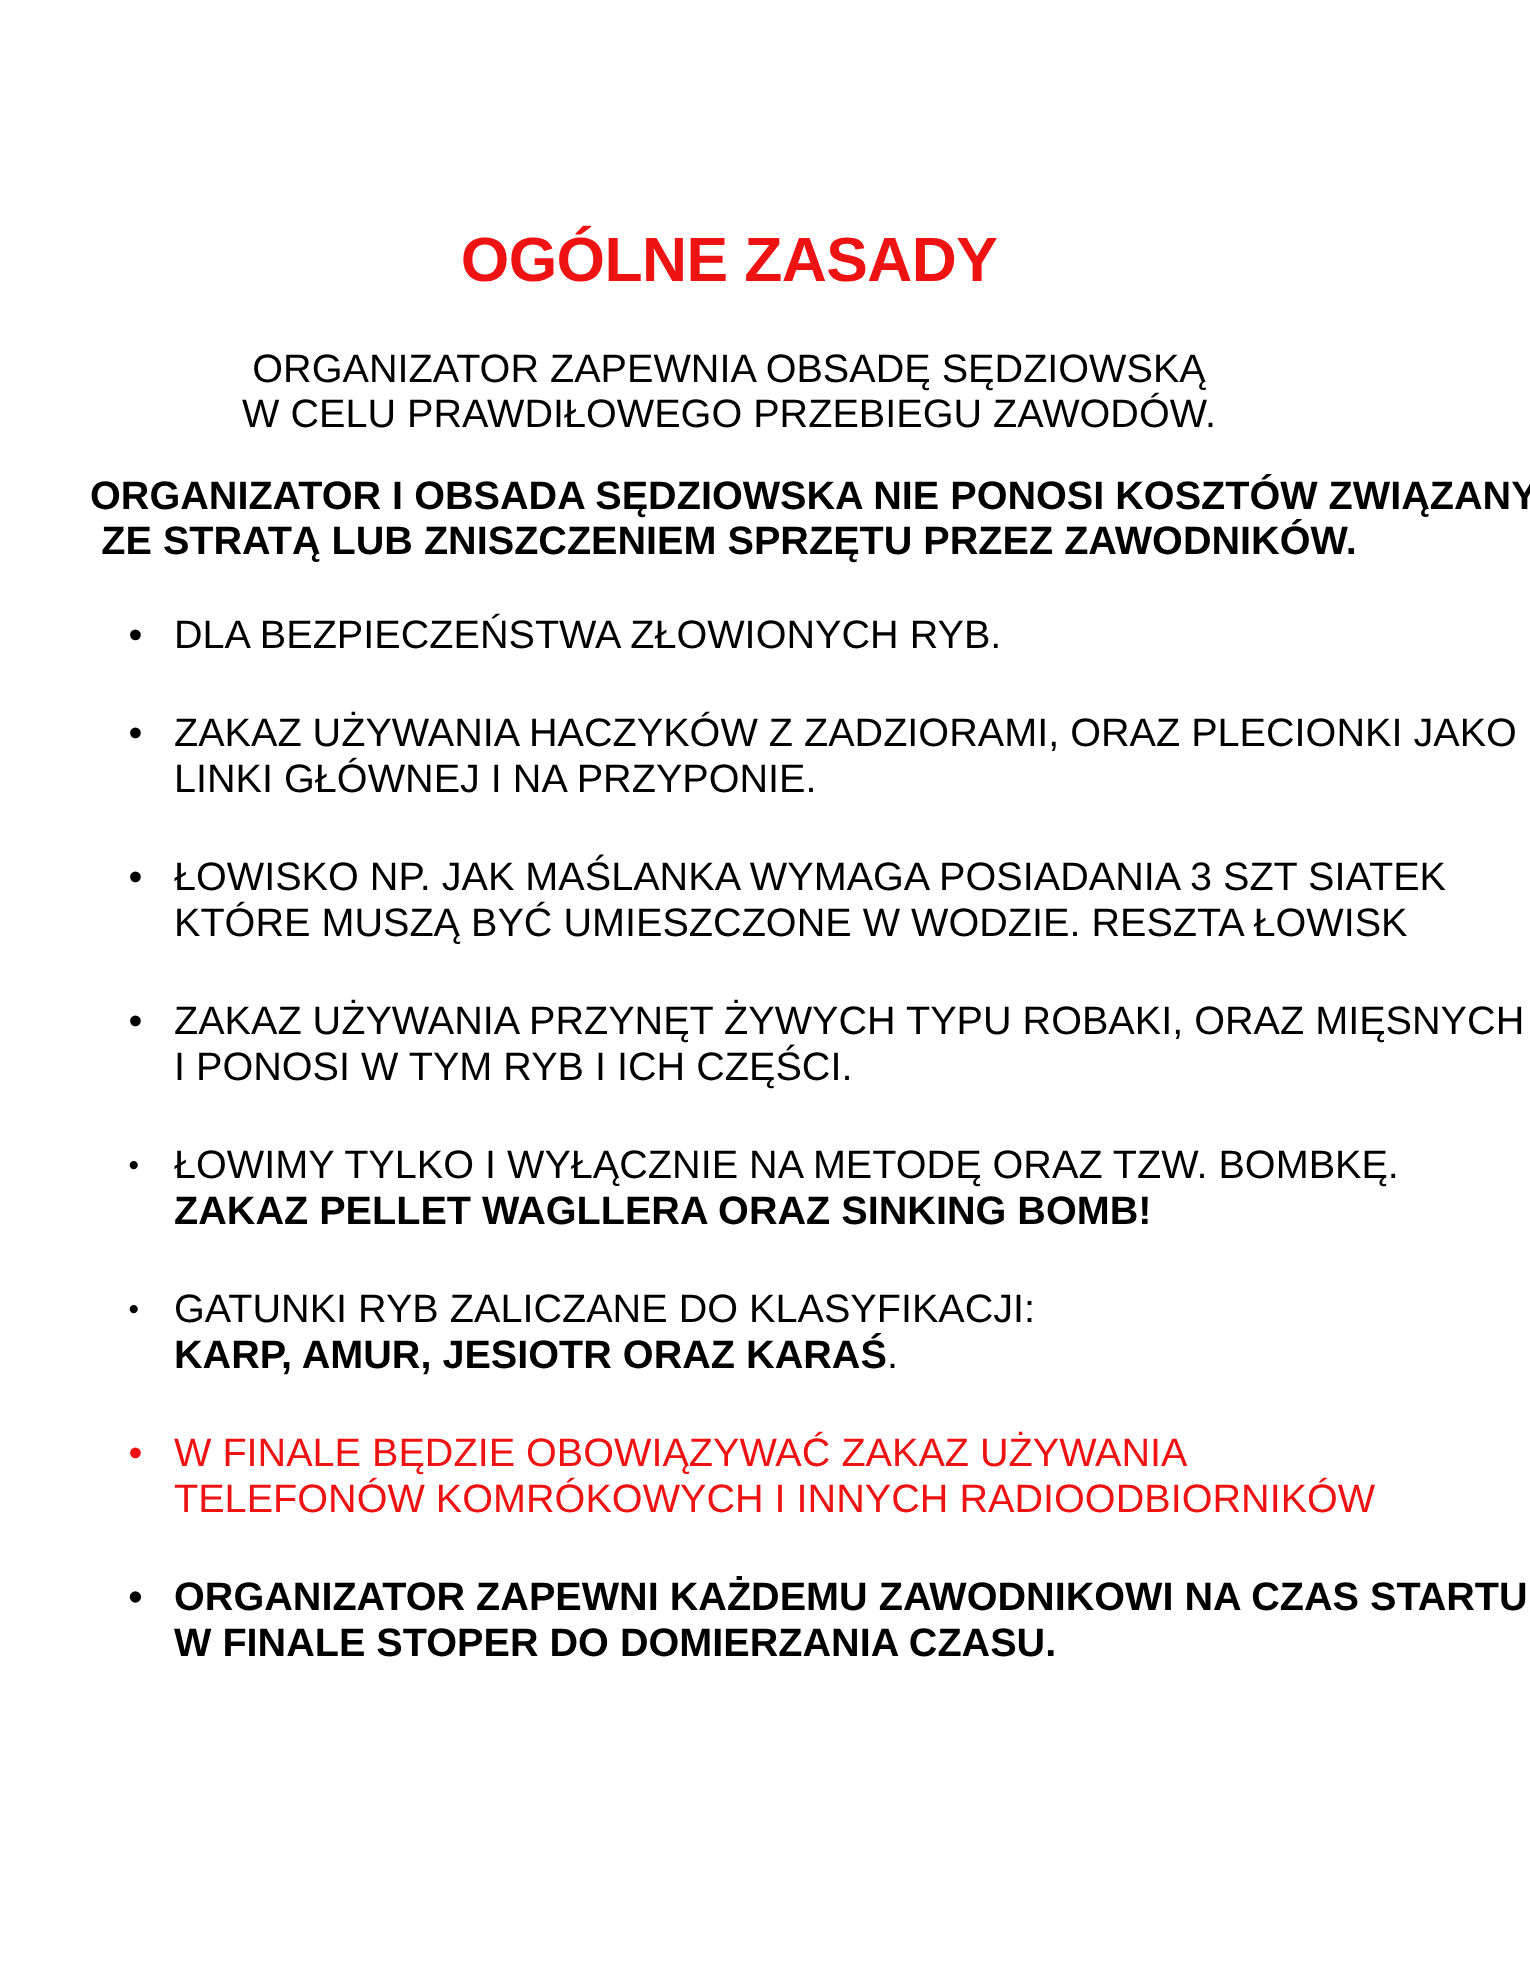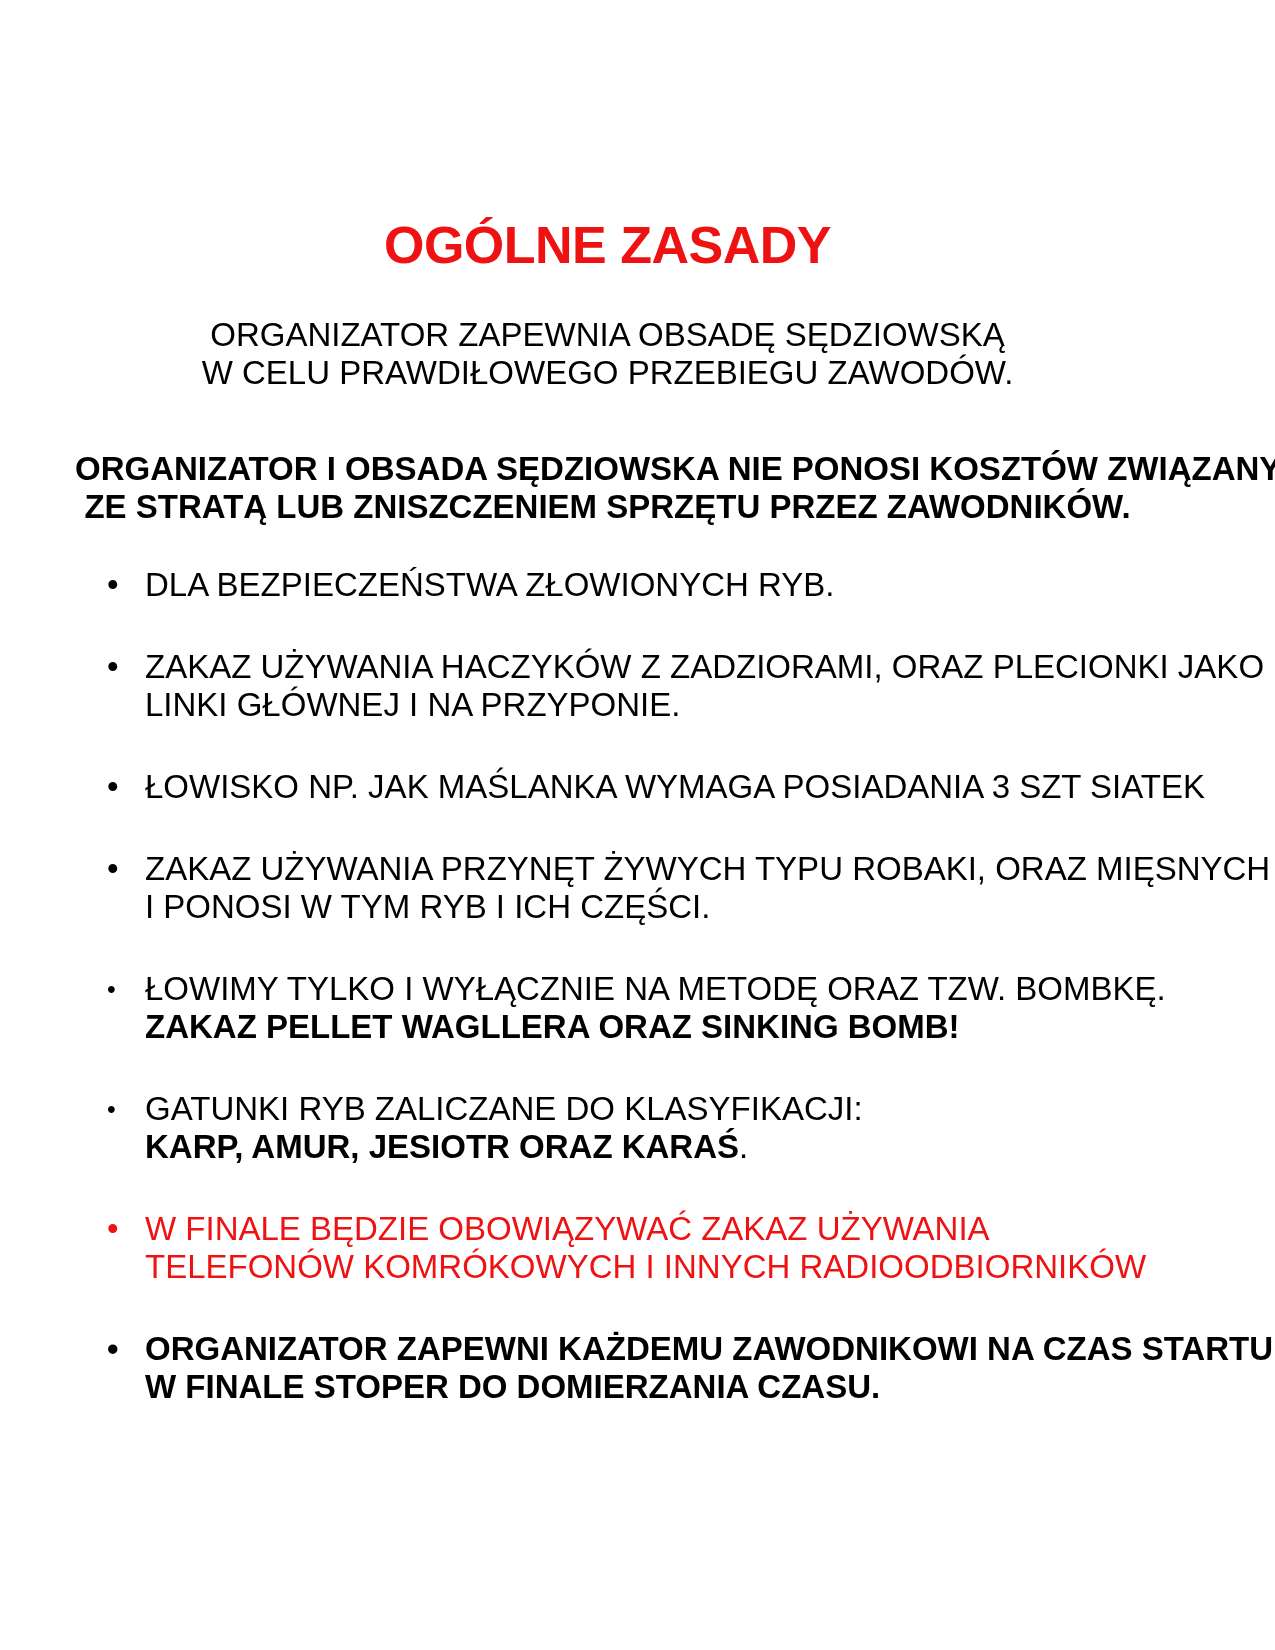--- a/index.html
+++ b/index.html
@@ -25,29 +25,28 @@
   }
   .doc-title {
     font-size: 52px;
     line-height: 62px;
     font-weight: bold;
     letter-spacing: -0.5px;
     color: var(--red);
     text-align: center;
     margin-bottom: 40px;
     white-space: nowrap;
-    margin-top: 28px;
   }
   .para {
     font-size: 33px;
     line-height: 38px;
     text-align: center;
   }
   .para .line { white-space: nowrap; }
-  .intro { margin-bottom: 58px; }
+  .intro { margin-bottom: 30px; }
   .disclaimer { font-weight: bold; margin-bottom: 40px; }
   ul.rules {
     list-style: none;
     font-size: 33px;
     line-height: 38px;
   }
   ul.rules li {
     position: relative;
     padding-left: 70px;
     margin-bottom: 44px;
@@ -94,20 +93,21 @@
         <span class="bullet">•</span>
         <div>
           <div class="line"><span>ZAKAZ UŻYWANIA HACZYKÓW Z ZADZIORAMI, ORAZ PLECIONKI JAKO</span></div>
           <div class="line"><span>LINKI GŁÓWNEJ I NA PRZYPONIE.</span></div>
         </div>
       </li>
       <li>
         <span class="bullet">•</span>
         <div>
           <div class="line"><span>ŁOWISKO NP. JAK MAŚLANKA WYMAGA POSIADANIA 3 SZT SIATEK</span></div>
+          <div class="line"><span>KTÓRE MUSZĄ BYĆ UMIESZCZONE W WODZIE. RESZTA ŁOWISK</span></div>
         </div>
       </li>
       <li>
         <span class="bullet">•</span>
         <div>
           <div class="line"><span>ZAKAZ UŻYWANIA PRZYNĘT ŻYWYCH TYPU ROBAKI, ORAZ MIĘSNYCH</span></div>
           <div class="line"><span>I PONOSI W TYM RYB I ICH CZĘŚCI.</span></div>
         </div>
       </li>
       <li>

